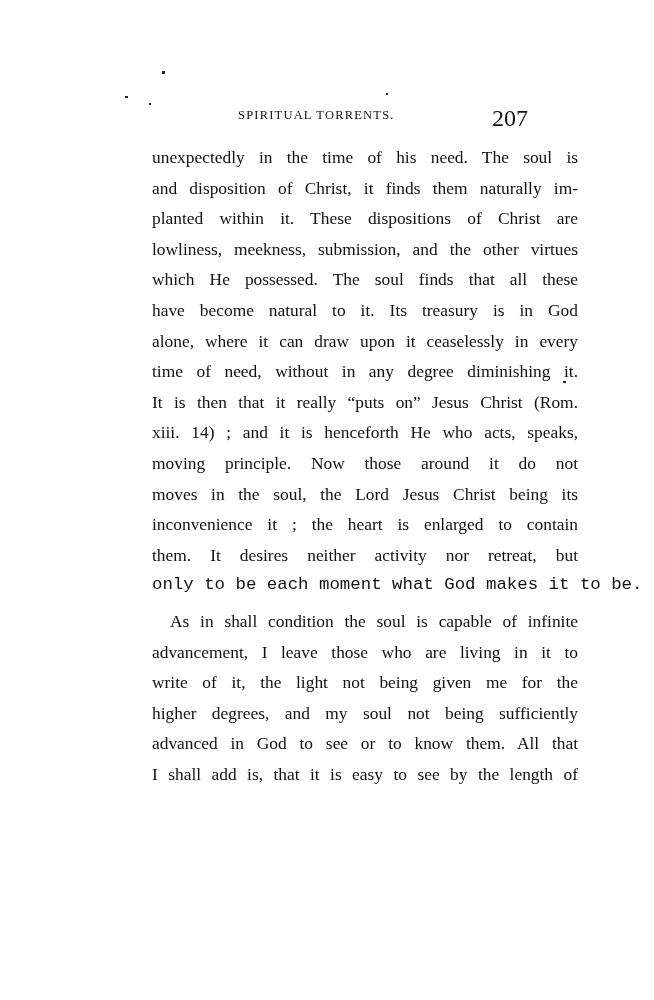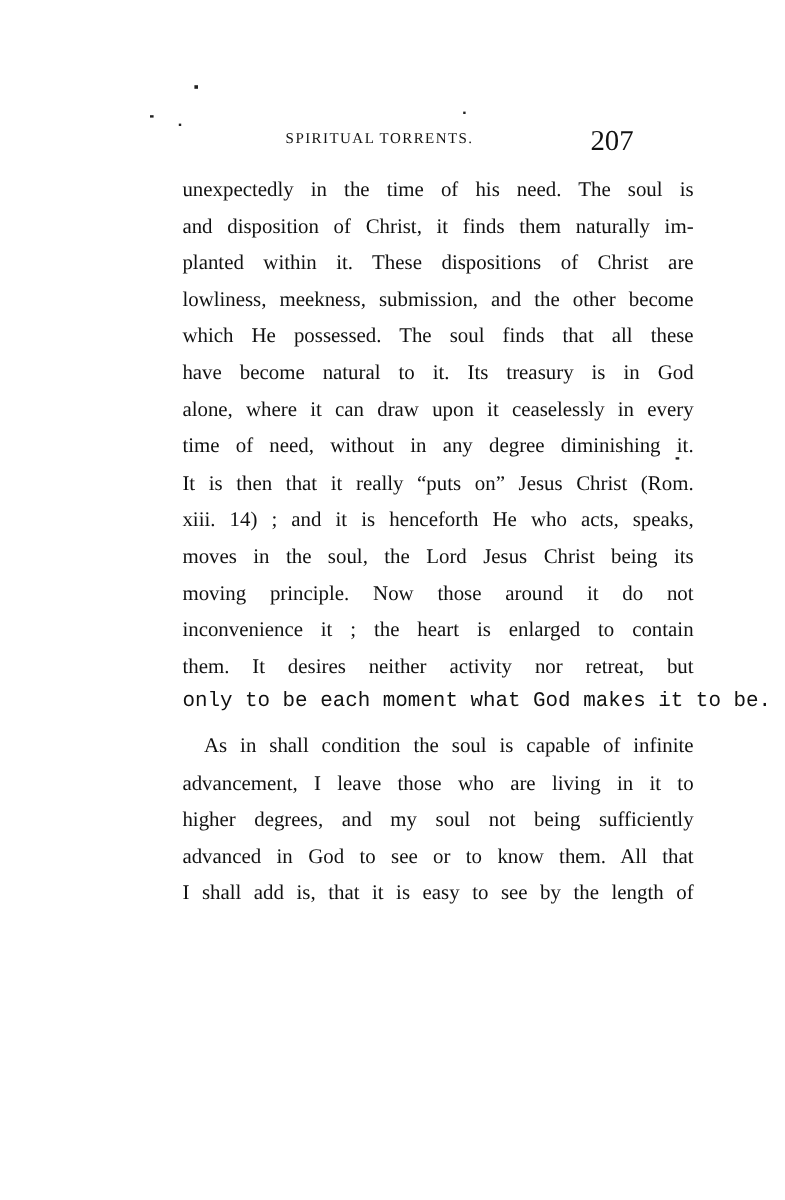--- a/index.html
+++ b/index.html
@@ -78,34 +78,35 @@
 <div class="running-head">
   <span class="running-title">SPIRITUAL TORRENTS.</span>
   <span class="page-number">207</span>
 </div>
 
 <div class="body-text">
   <div class="paragraph">
     <span class="line">unexpectedly in the time of his need.  The soul is</span>
     <span class="line">and disposition of Christ, it finds them naturally im-</span>
     <span class="line">planted within it.  These dispositions of Christ are</span>
-    <span class="line">lowliness, meekness, submission, and the other become</span>
+    <span class="line">lowliness, meekness, submission, and the other virtues</span>
     <span class="line">which He possessed.  The soul finds that all these</span>
     <span class="line">have become natural to it.  Its treasury is in God</span>
     <span class="line">alone, where it can draw upon it ceaselessly in every</span>
     <span class="line">time of need, without in any degree diminishing it.</span>
     <span class="line">It is then that it really “puts on” Jesus Christ (Rom.</span>
     <span class="line">xiii. 14) ; and it is henceforth He who acts, speaks,</span>
+    <span class="line">moving principle.  Now those around it do not</span>
     <span class="line">moves in the soul, the Lord Jesus Christ being its</span>
-    <span class="line">moving principle.  Now those around it do not</span>
     <span class="line">inconvenience it ; the heart is enlarged to contain</span>
     <span class="line">them.  It desires neither activity nor retreat, but</span>
     <span class="line last">only to be each moment what God makes it to be.</span>
   </div>
   <div class="para-gap"></div>
   <div class="paragraph">
     <span class="line indent">As in shall condition the soul is capable of infinite</span>
     <span class="line">advancement, I leave those who are living in it to</span>
+    <span class="line">write of it, the light not being given me for the</span>
     <span class="line">higher degrees, and my soul not being sufficiently</span>
     <span class="line">advanced in God to see or to know them.  All that</span>
     <span class="line">I shall add is, that it is easy to see by the length of</span>
   </div>
 </div>
 
 </body></html>

